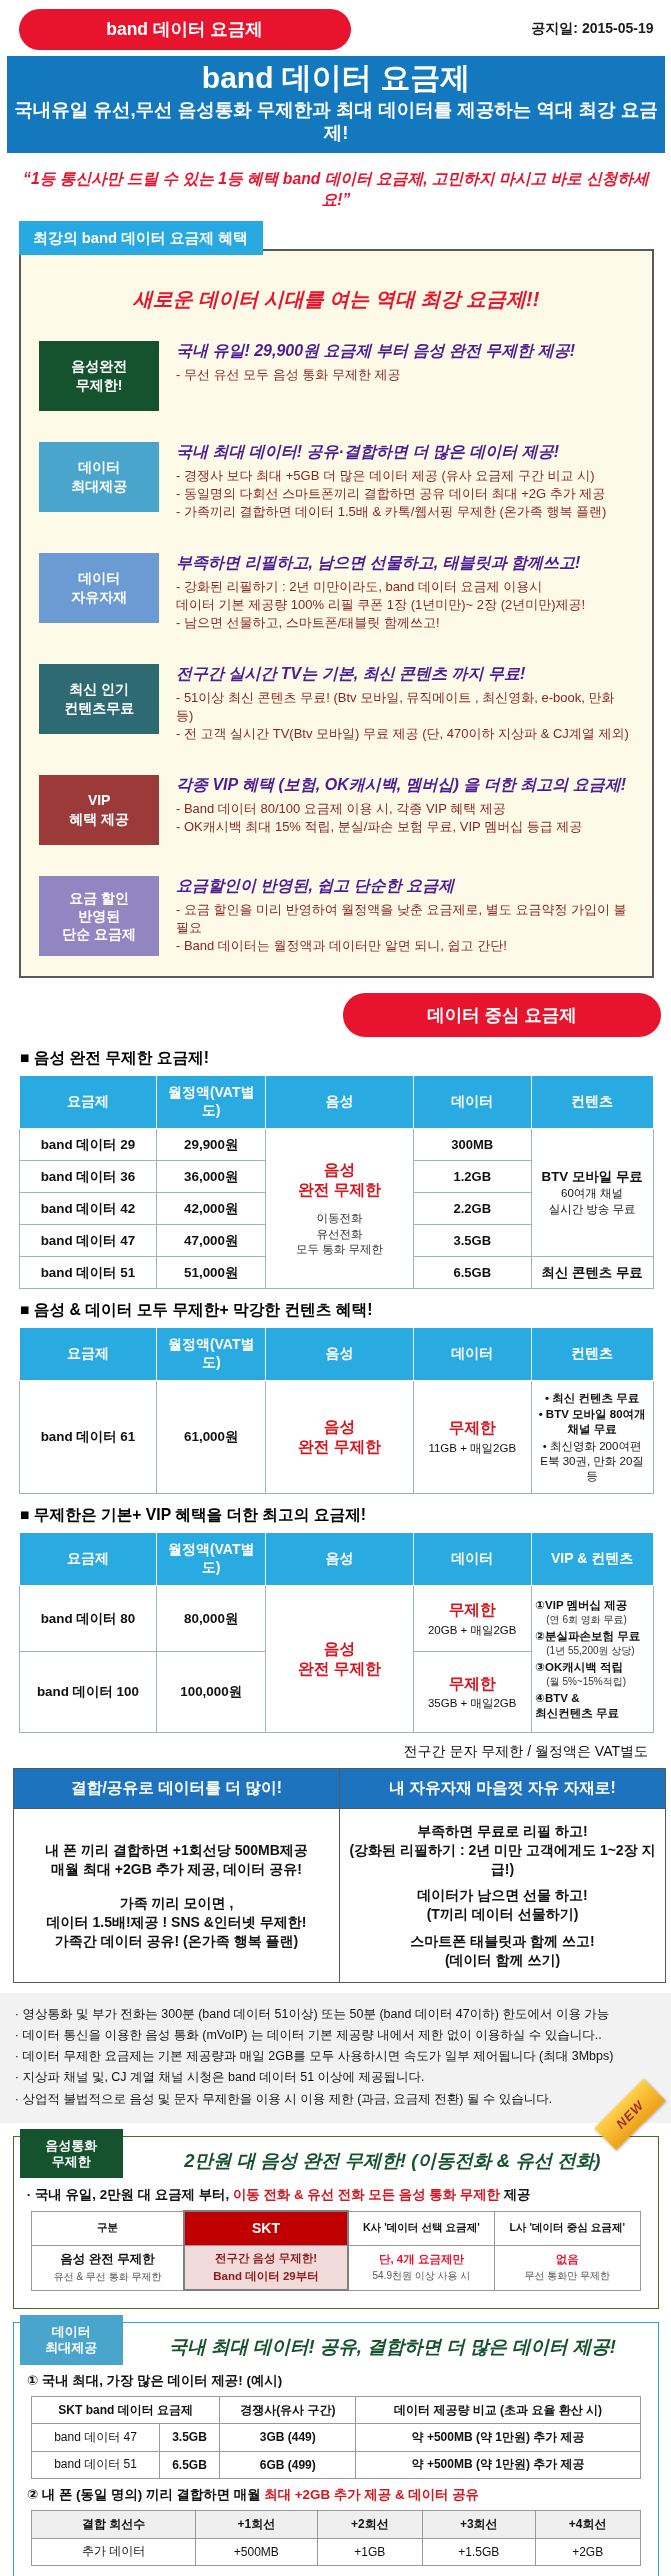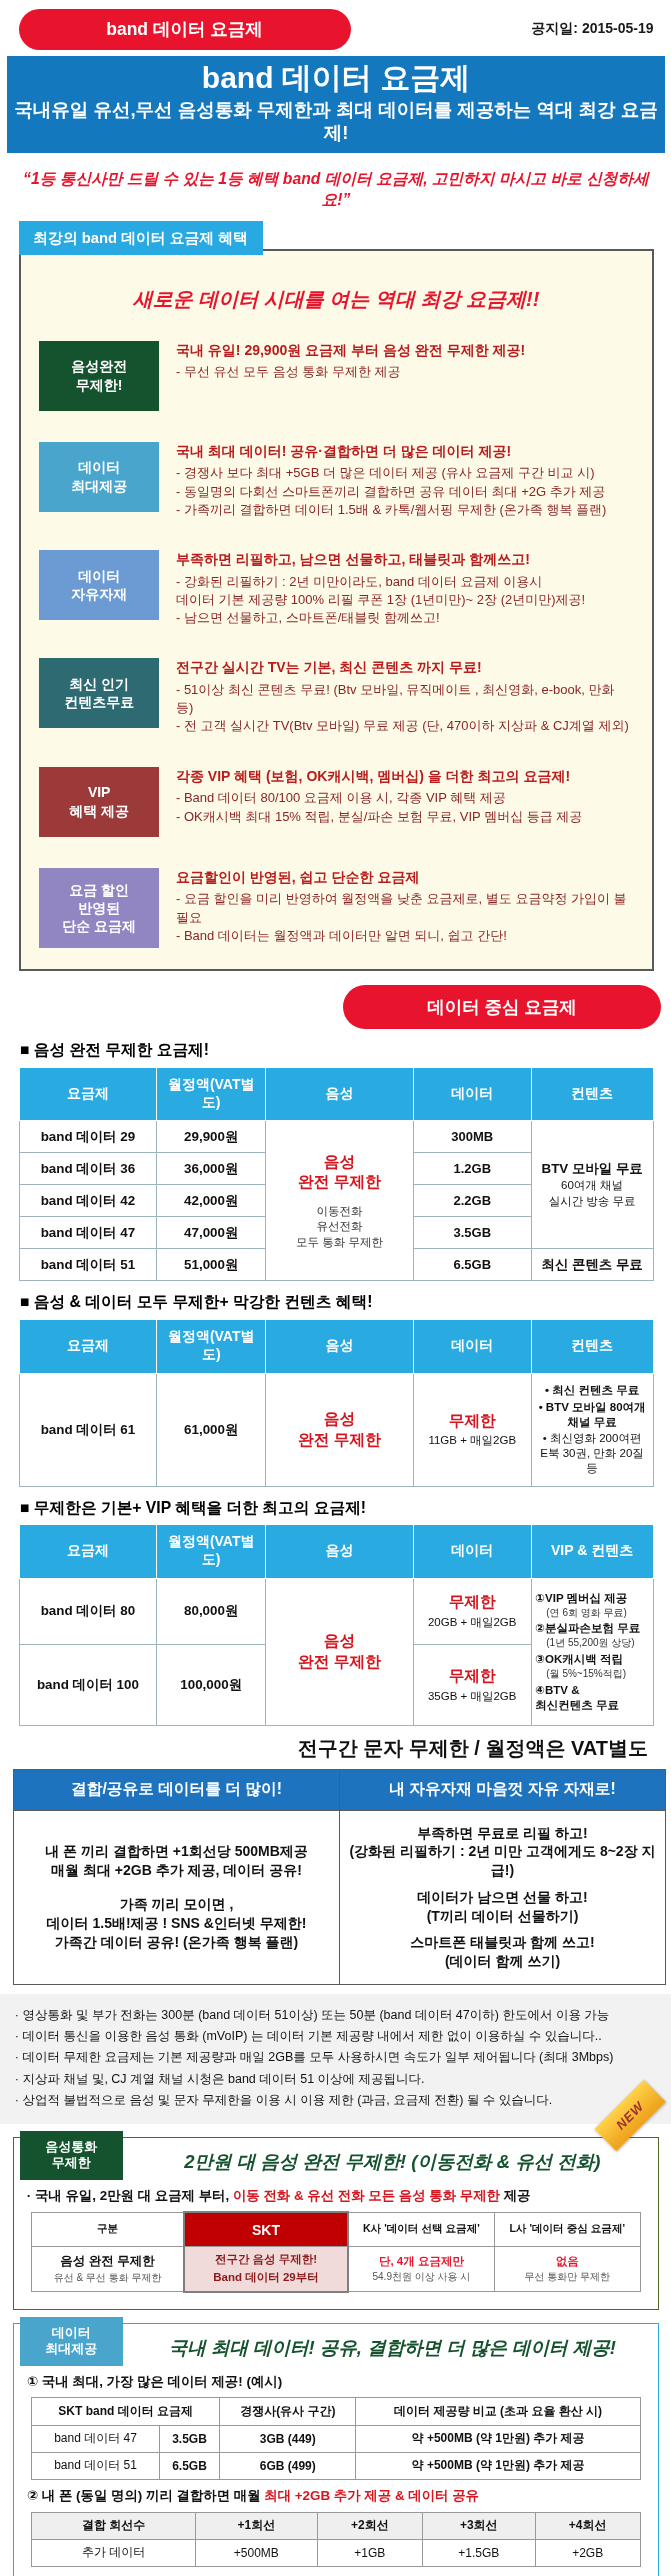--- a/index.html
+++ b/index.html
@@ -29,21 +29,21 @@
                 padding:22px 14.8px 14.8px;position:relative;z-index:1;}
   .headline{color:#e8142d;font-style:italic;font-weight:bold;font-size:20px;text-align:center;
             margin:13px 0 28px;}
   .brow{display:flex;gap:16.6px;margin:0 3.7px 31px;}
   .badge{flex:0 0 113px;display:flex;align-items:center;justify-content:center;color:#fff;
          font-weight:bold;font-size:14px;text-align:center;white-space:pre-line;line-height:1.3;
          padding:13px 3.7px;align-self:flex-start;min-height:44px;}
   .bg-green{background:#14532d;} .bg-blue1{background:#4aa5cd;} .bg-blue2{background:#6b9bd2;}
   .bg-teal{background:#2d6a72;} .bg-dred{background:#9c3a3a;} .bg-purp{background:#9186c2;}
   .bcontent{flex:1;}
-  .btitle{color:#b91c1c;font-weight:bold;font-size:14px;margin-bottom:4.6px;line-height:1.3;}
+  .btitle{color:#4c1d95;font-weight:bold;font-style:italic;font-size:16px;margin-bottom:4.6px;line-height:1.3;}
   .bbullet{color:#8b2424;font-size:13px;line-height:1.4;white-space:pre-line;}
 
   
   .section-pill{display:block;margin:14.8px 11px 5.5px auto;width:318px;padding:10px 0;font-size:17.5px;}
   .sec-heading{font-size:15.7px;font-weight:bold;margin:11px 20px 5.5px;color:#000;}
   .plan-table{border-collapse:collapse;margin:1.8px auto 5.5px;width:635px;font-size:13px;text-align:center;
               border:0.9px solid #9db4c0;}
   .plan-table th{background:#29abe2;color:#fff;font-weight:bold;padding:8.3px 1.8px;font-size:14px;
                  border:1.8px solid #fff;}
   .plan-table td{border:0.9px solid #9db4c0;padding:6.5px 3.7px;background:#fff;}
@@ -57,21 +57,21 @@
   .content-sub{font-size:11.5px;line-height:1.35;}
   .data-main{color:#d6161f;font-weight:bold;font-size:15.7px;}
   .data-sub{font-size:11.5px;margin-top:1.8px;}
   .cc{text-align:center;font-size:11.5px;line-height:1.3;}
   .cc .c-b{font-weight:bold;margin:1.8px 0;}
   .cc .c-s{margin:1.8px 0;}
   .vipcell{text-align:left;font-size:11px;line-height:1.3;}
   .vip-item{margin:2.8px 0;}
   .vip-main{font-weight:bold;font-size:11.5px;white-space:pre-line;}
   .vip-sub{font-size:10px;color:#333;margin-left:11px;}
-  .note-right{text-align:right;margin:9.2px 24px 7.4px;font-weight:bold;font-size:20px;}
+  .note-right{text-align:right;margin:9.2px 24px 7.4px;font-weight:normal;font-size:14px;}
 
   
   .two-col{border-collapse:collapse;margin:0 13px;width:653px;border:1.8px solid #58595b;}
   .two-col th{background:#1e73be;color:#fff;font-size:15.7px;font-weight:bold;padding:9.2px 3.7px;
               border:1.8px solid #58595b;width:50%;}
   .two-col td{border:1.8px solid #58595b;text-align:center;font-weight:bold;font-size:14px;
               padding:13px 7.4px;vertical-align:middle;line-height:1.35;}
   .two-col .para{margin:0 0 14.8px;white-space:pre-line;}
   .two-col .para:last-child{margin-bottom:0;}
 
@@ -370,21 +370,21 @@
       <tr>
         <td>
           <div class="para">내 폰 끼리 결합하면 +1회선당 500MB제공
 매월 최대 +2GB 추가 제공, 데이터 공유!</div>
           <div class="para">가족 끼리 모이면 ,
 데이터 1.5배!제공 ! SNS &amp;인터넷 무제한!
 가족간 데이터 공유! (온가족 행복 플랜)</div>
         </td>
         <td>
           <div class="para" style="margin-bottom:7.4px;">부족하면 무료로 리필 하고!
-(강화된 리필하기 : 2년 미만 고객에게도 8~2장 지급!)</div>
+(강화된 리필하기 : 2년 미만 고객에게도 1~2장 지급!)</div>
           <div class="para" style="margin-bottom:7.4px;">데이터가 남으면 선물 하고!
 (T끼리 데이터 선물하기)</div>
           <div class="para">스마트폰 태블릿과 함께 쓰고!
 (데이터 함께 쓰기)</div>
         </td>
       </tr>
     </tbody>
   </table>
 
   <div class="footnotes">

